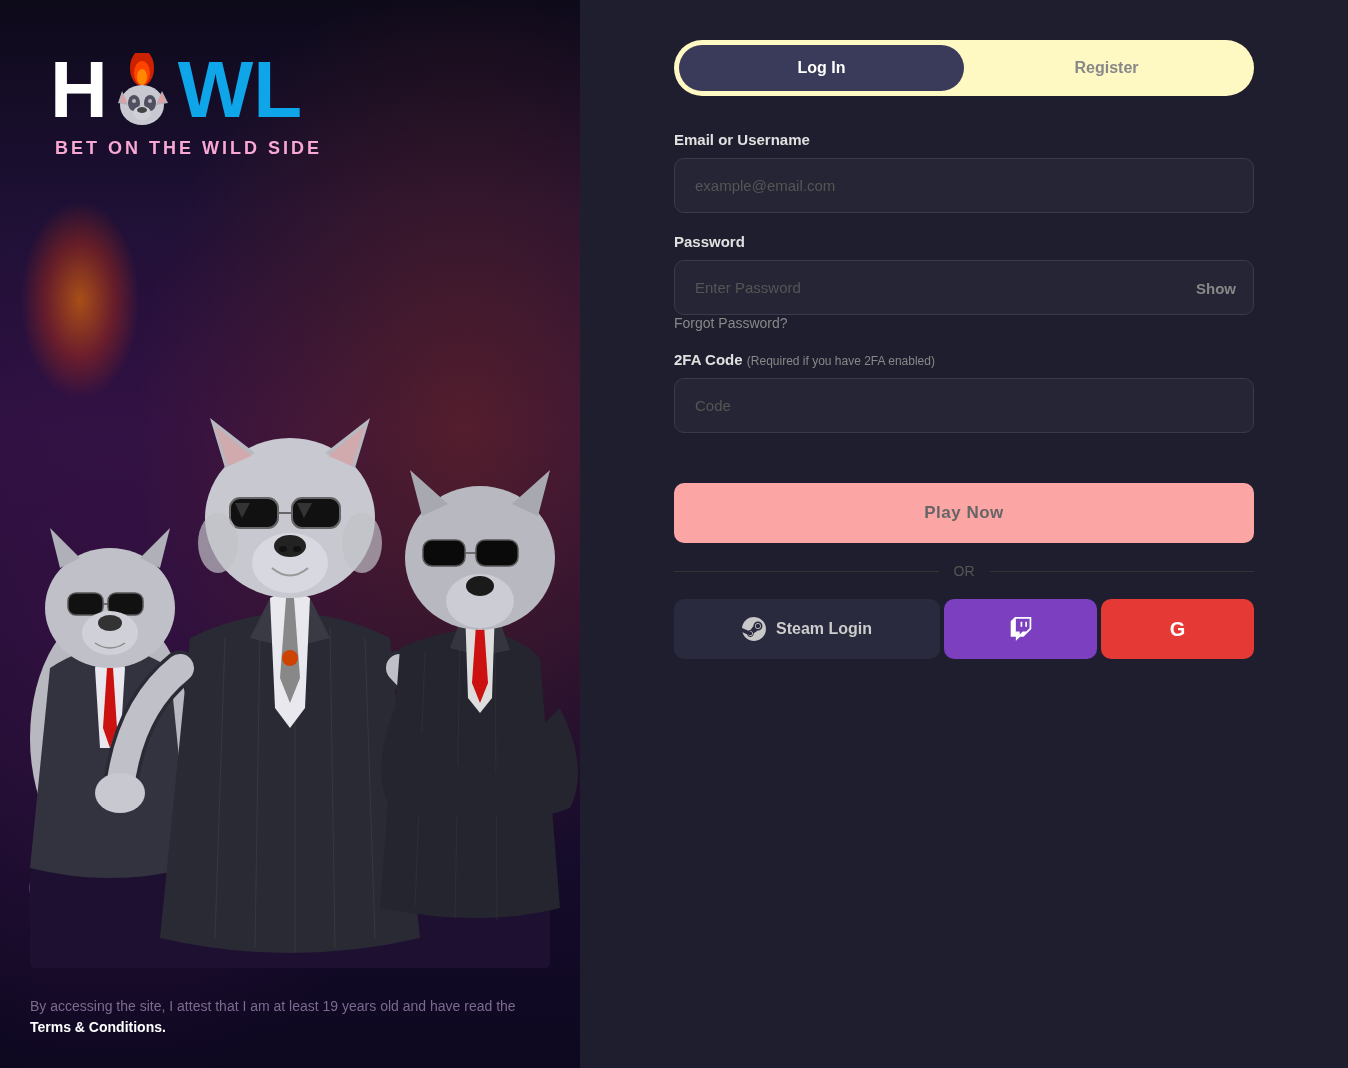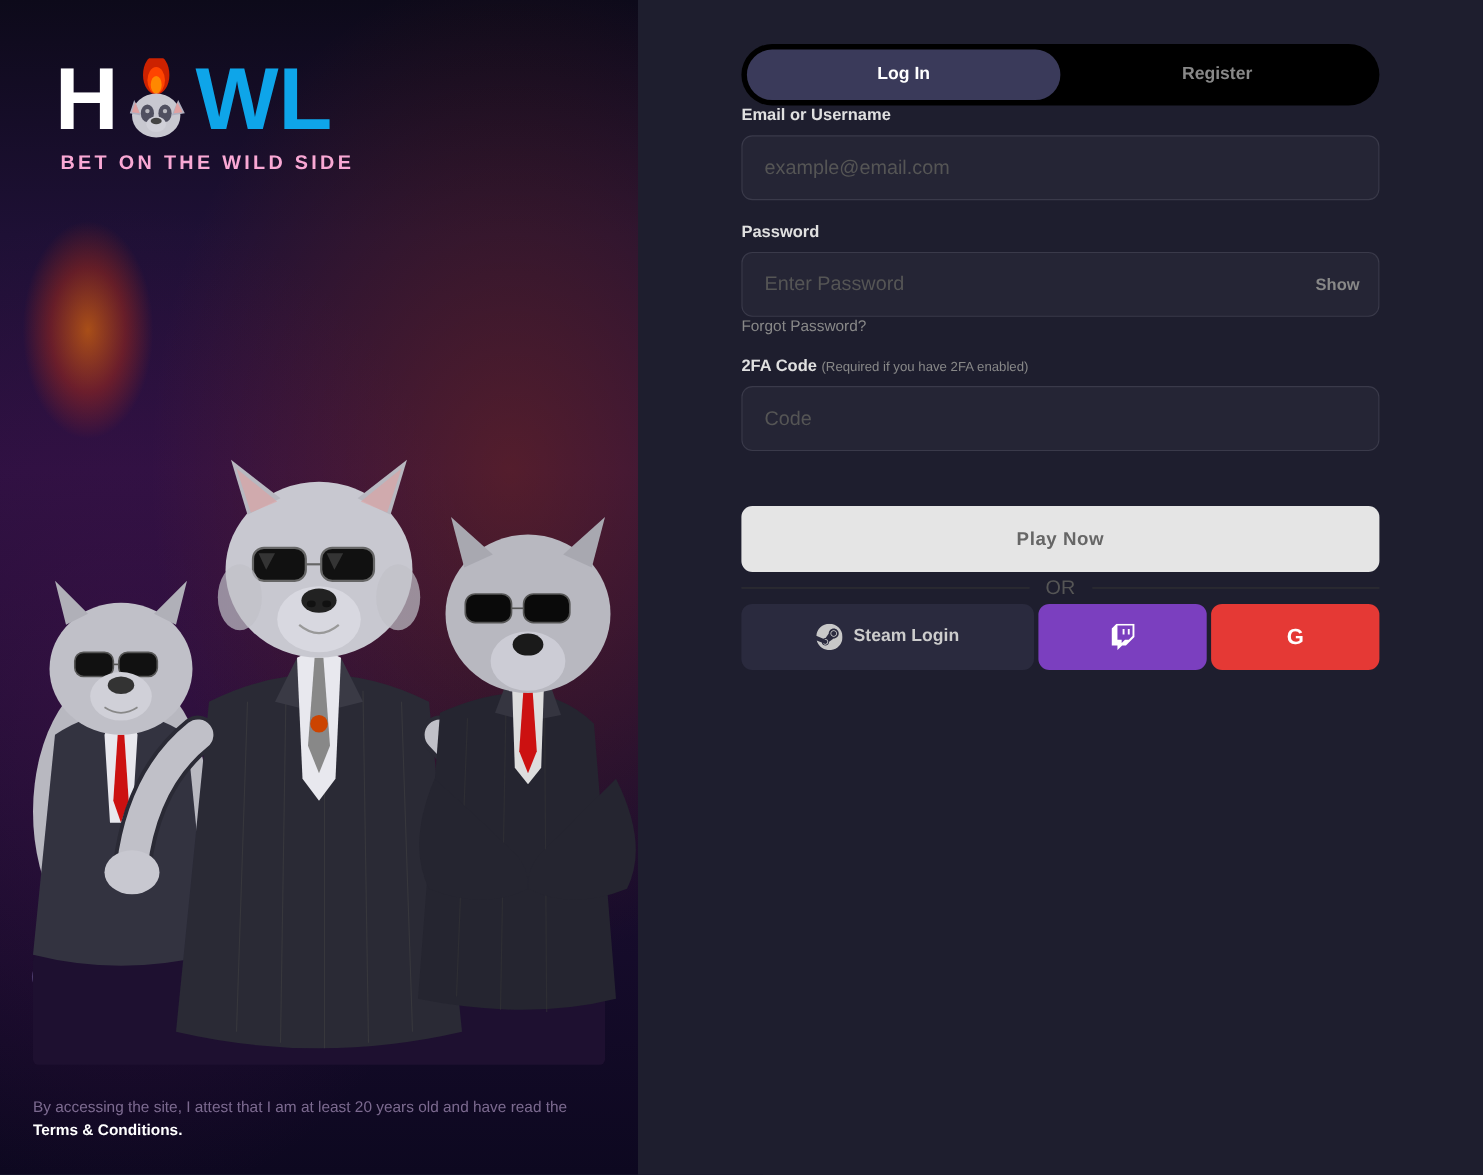--- a/index.html
+++ b/index.html
@@ -137,23 +137,24 @@
       align-items: center;
       padding: 40px 50px;
       overflow-y: auto;
     }
 
     
     .auth-tabs {
       display: flex;
       width: 100%;
       max-width: 580px;
-      background: #000000;
+      background: #fef9c3;
       border-radius: 30px;
       padding: 5px;
+      margin-bottom: 35px;
     }
 
     .auth-tab {
       flex: 1;
       padding: 14px 20px;
       border-radius: 25px;
       border: none;
       cursor: pointer;
       font-size: 16px;
       font-weight: 600;
@@ -194,21 +195,21 @@
       font-size: 12px;
     }
 
     .form-input {
       width: 100%;
       padding: 18px 20px;
       background: #252535;
       border: 1px solid #3a3a4a;
       border-radius: 10px;
       color: #888;
-      font-size: 18px;
+      font-size: 15px;
       outline: none;
     }
 
     .form-input::placeholder {
       color: #555;
     }
 
     .password-wrapper {
       position: relative;
     }
@@ -235,38 +236,38 @@
       display: block;
       color: #888;
       font-size: 14px;
       cursor: pointer;
       text-decoration: none;
     }
 
     .play-now-btn {
       width: 100%;
       padding: 20px;
-      background: #e5e5e5;
+      background: #fca5a5;
       border: none;
       border-radius: 10px;
       color: #666;
       font-size: 17px;
       font-weight: 600;
       cursor: pointer;
       margin-top: 30px;
       letter-spacing: 0.5px;
     }
 
     .or-divider {
       display: flex;
       align-items: center;
       gap: 15px;
-      margin: 4px 0;
+      margin: 20px 0;
       color: #555;
-      font-size: 18px;
+      font-size: 14px;
     }
 
     .or-divider::before,
     .or-divider::after {
       content: '';
       flex: 1;
       height: 1px;
       background: #333;
     }
 
@@ -522,21 +523,21 @@
 
       <ellipse cx="480" cy="313" rx="34" ry="27" fill="#ccccd5"></ellipse>
       <ellipse cx="480" cy="298" rx="14" ry="10" fill="#1a1a1a"></ellipse>
 
       <path d="M395,420 Q440,460 470,490 Q480,500 480,520 Q440,540 390,520 Q370,480 395,420 Z" fill="#252530"></path>
       <path d="M560,420 Q520,460 490,490 Q480,500 480,520 Q520,540 570,520 Q590,480 560,420 Z" fill="#252530"></path>
     </svg>
   </div>
 
   <div class="disclaimer">
-    <span>By accessing the site, I attest that I am at least 20 years old and have read the </span><span class="terms-link">Terms &amp; Conditions.</span>
+    <span>By accessing the site, I attest that I am at least 19 years old and have read the </span><span class="terms-link">Terms &amp; Conditions.</span>
   </div>
 </div>
 
 <div class="right-panel">
 
   <div class="auth-tabs">
     <button class="auth-tab active">Log In</button>
     <button class="auth-tab inactive">Register</button>
   </div>
 

